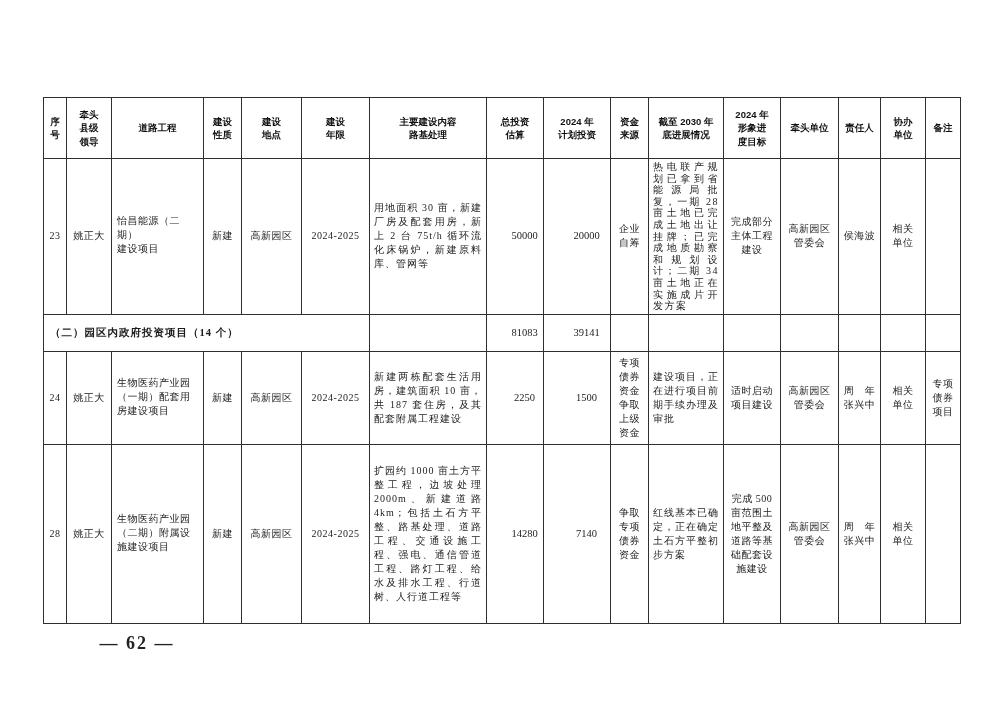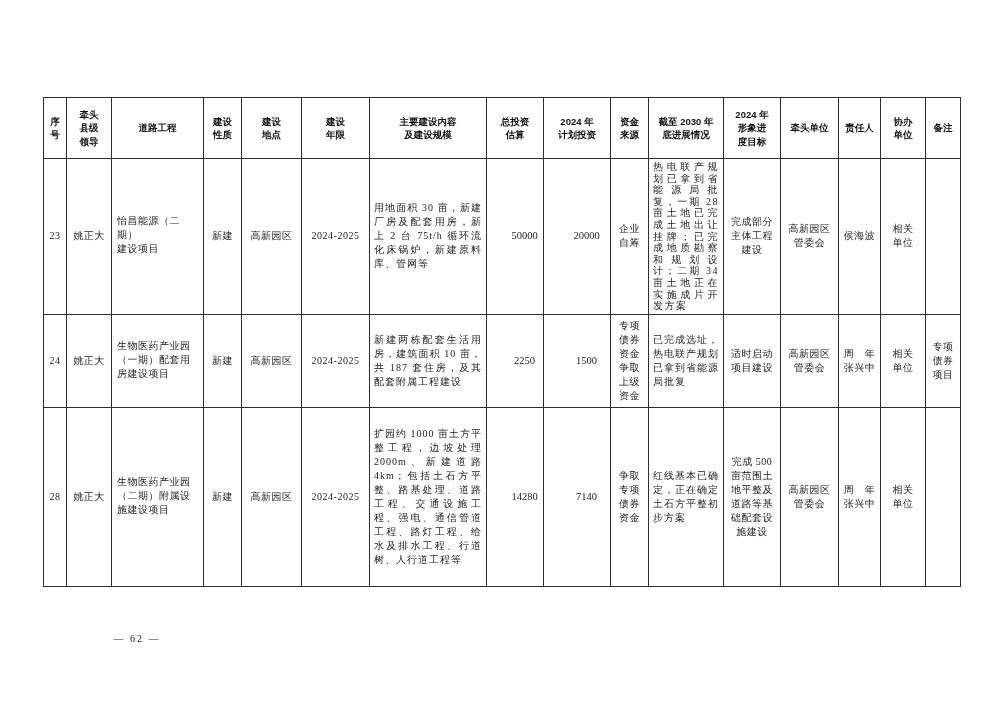--- a/index.html
+++ b/index.html
@@ -32,21 +32,21 @@
   td.pn{ text-align:left;padding-left:5px;font-family:Liberation Mono, monospace; }
   td.tight{ line-height:11.6px;letter-spacing:1.5px; }
   td.num{ font-size:10.5px;letter-spacing:0;padding-left:22px; }
   tr.sec td{ height:34px; }
   td.sec-label{
     text-align:left;font-weight:bold;font-size:10.5px;
     padding-left:6px;letter-spacing:1px;white-space:nowrap;
   }
   .pageno{
     position:absolute;left:96px;top:633px;width:82px;
-    font-size:10px;letter-spacing:2px;text-align:center;color:#222;
+    font-size:18px;letter-spacing:2px;text-align:center;color:#222;font-weight:bold;
   }
 </style>
 </head>
 <body>
 
 <div class="page">
 
   <table class="grid">
     <colgroup>
       <col style="width:23px">
@@ -75,21 +75,21 @@
 县级
 领导</th>
       <th>道路工程</th>
       <th>建设
 性质</th>
       <th>建设
 地点</th>
       <th>建设
 年限</th>
       <th>主要建设内容
-及建设规模</th>
+路基处理</th>
       <th>总投资
 估算</th>
       <th>2024 年
 计划投资</th>
       <th>资金
 来源</th>
       <th>截至 2030 年
 底进展情况</th>
       <th>2024 年
 形象进
@@ -119,40 +119,53 @@
 主体工程
 建设</td>
       <td>高新园区
 管委会</td>
       <td>侯海波</td>
       <td>相关
 单位</td>
       <td></td>
     </tr>
 
+    <tr class="sec" style="height:34px">
+      <td class="sec-label" colspan="6">（二）园区内政府投资项目（14 个）</td>
+      <td></td>
+      <td class="num">81083</td>
+      <td class="num">39141</td>
+      <td></td>
+      <td></td>
+      <td></td>
+      <td></td>
+      <td></td>
+      <td></td>
+      <td></td>
+    </tr>
 
     <tr style="height:93px">
       <td>24</td>
       <td>姚正大</td>
       <td class="pn">生物医药产业园
 （一期）配套用
 房建设项目</td>
       <td>新建</td>
       <td>高新园区</td>
       <td>2024-2025</td>
       <td class="l">新建两栋配套生活用房，建筑面积 10 亩，共 187 套住房，及其配套附属工程建设</td>
       <td class="num">2250</td>
       <td class="num">1500</td>
       <td>专项
 债券
 资金
 争取
 上级
 资金</td>
-      <td class="l">已完成选址，热电联产规划已拿到省能源局批复</td>
+      <td class="l">建设项目，正在进行项目前期手续办理及审批</td>
       <td>适时启动
 项目建设</td>
       <td>高新园区
 管委会</td>
       <td>周　年
 张兴中</td>
       <td>相关
 单位</td>
       <td>专项
 债券

